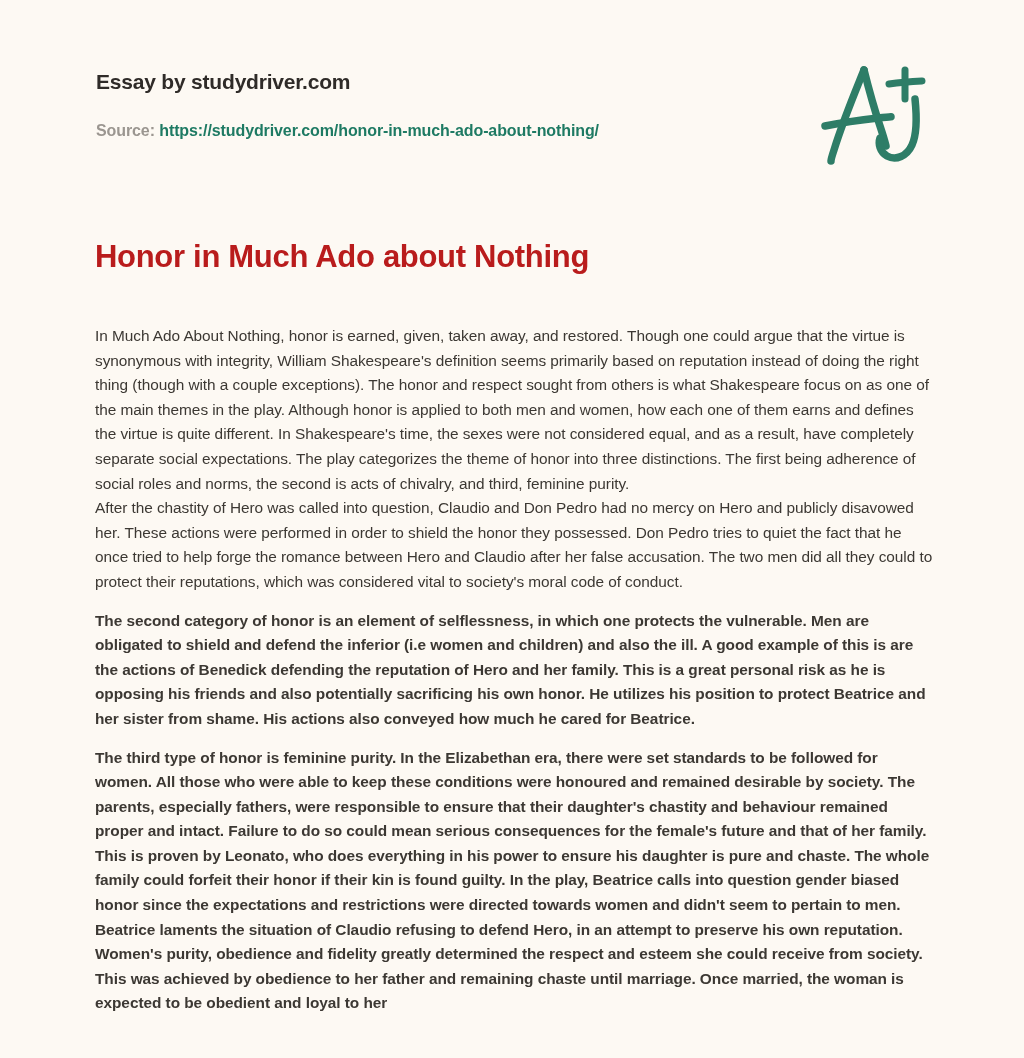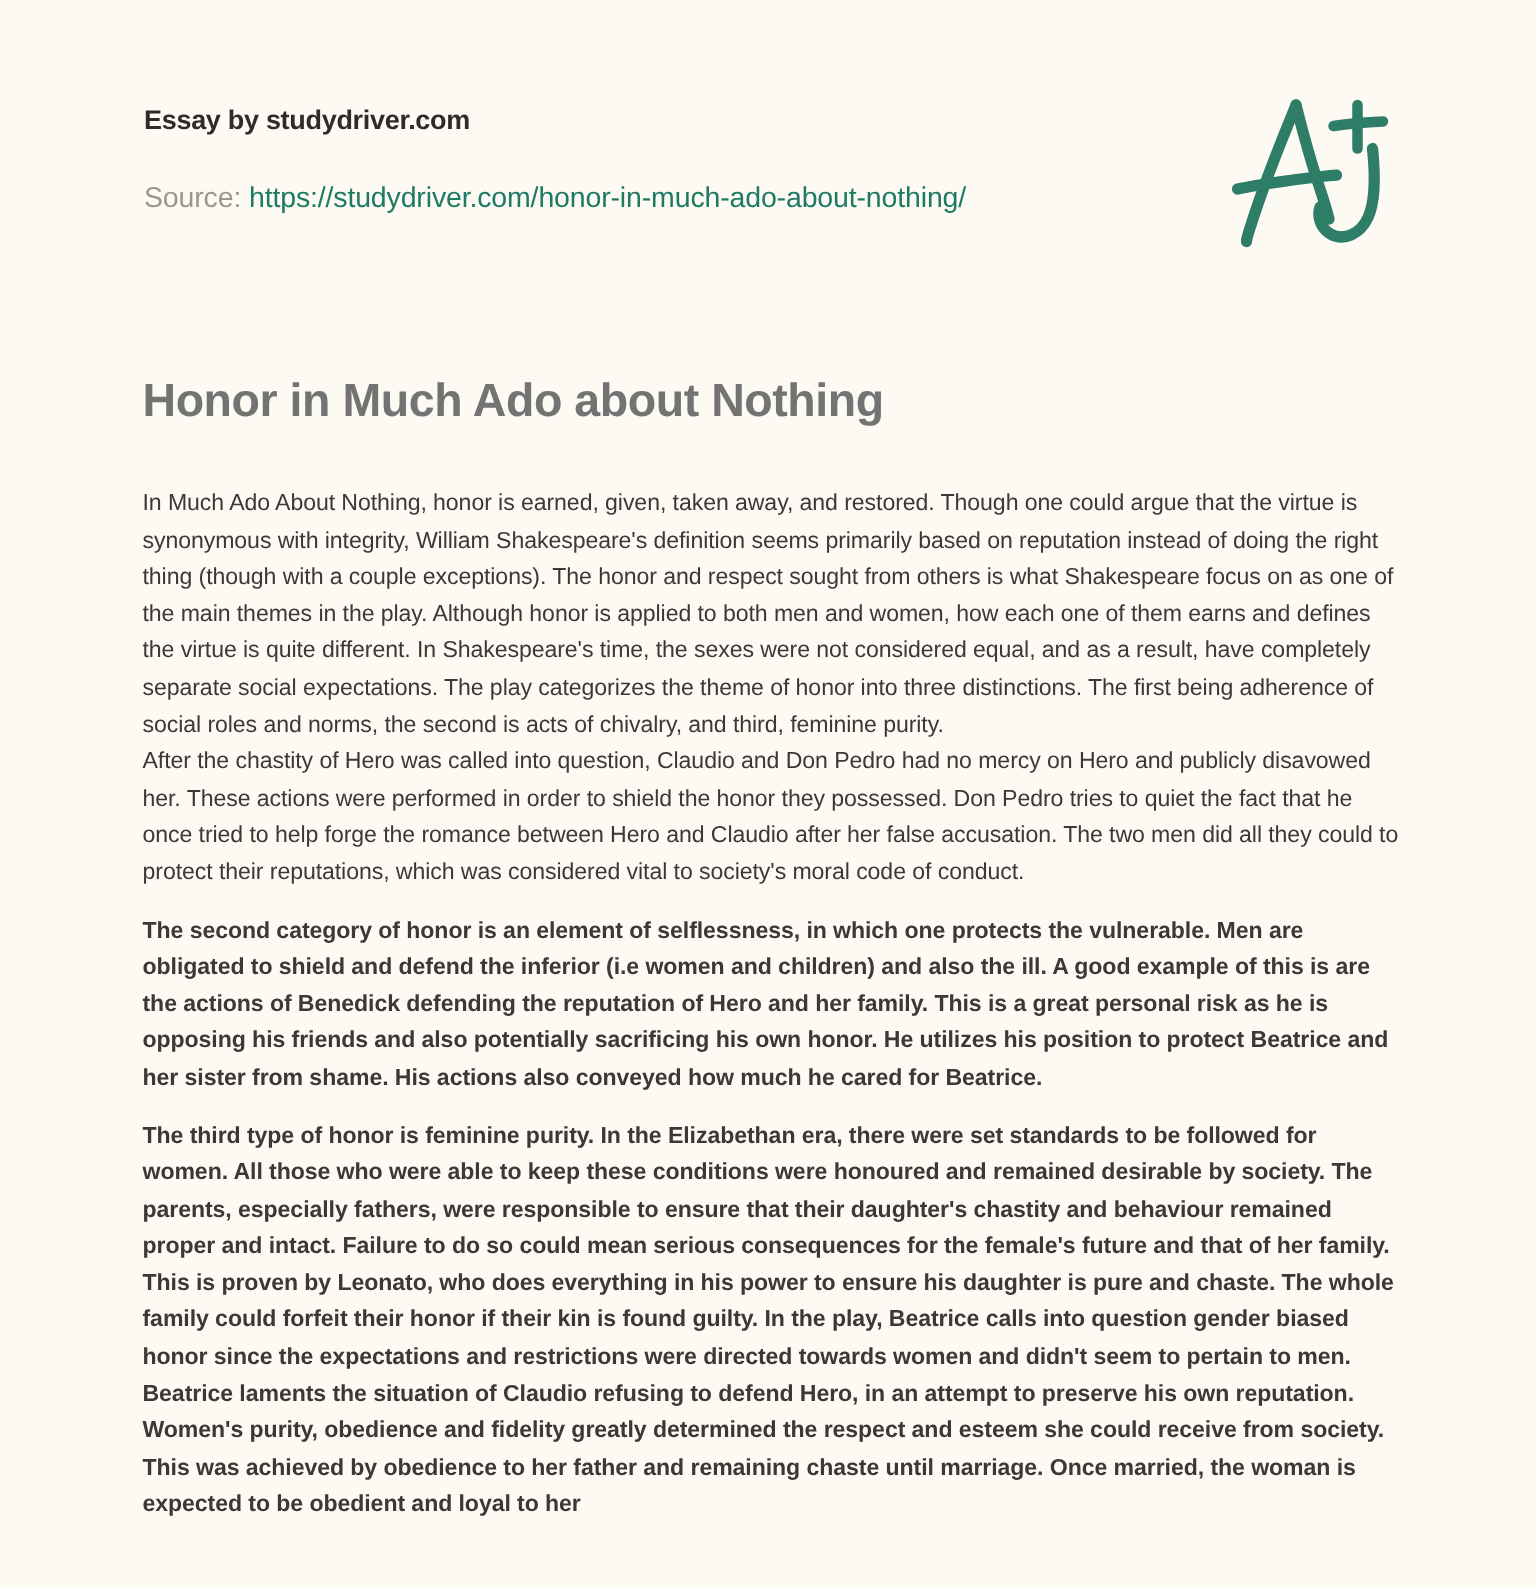--- a/index.html
+++ b/index.html
@@ -28,34 +28,35 @@
     top: 0;
     left: 0;
     right: 0;
     height: 200px;
   }
 
   .byline {
     position: absolute;
     left: 96px;
     top: 70px;
-    font-size: 18px;
+    font-size: 21px;
     font-weight: 700;
     color: #2f2b28;
     letter-spacing: -0.2px;
     white-space: nowrap;
   }
 
   .source-line {
     position: absolute;
     left: 96px;
     top: 122px;
-    font-size: 19px;
+    font-size: 16px;
     white-space: nowrap;
     letter-spacing: -0.1px;
+    font-weight: bold;
   }
 
   .source-label {
     color: #9b9690;
   }
 
   .source-url {
     color: #1e7a63;
     text-decoration: none;
   }
@@ -70,24 +71,24 @@
   .logo svg {
     display: block;
     width: 100%;
     height: 100%;
   }
 
   
   .title {
     position: absolute;
     left: 95px;
-    top: 248px;
+    top: 238px;
     font-size: 31px;
     font-weight: 700;
-    color: #737373;
+    color: #b91c1c;
     letter-spacing: -0.3px;
     line-height: 1.2;
     margin: 0;
     white-space: nowrap;
   }
 
   
   .article {
     position: absolute;
     left: 95px;

